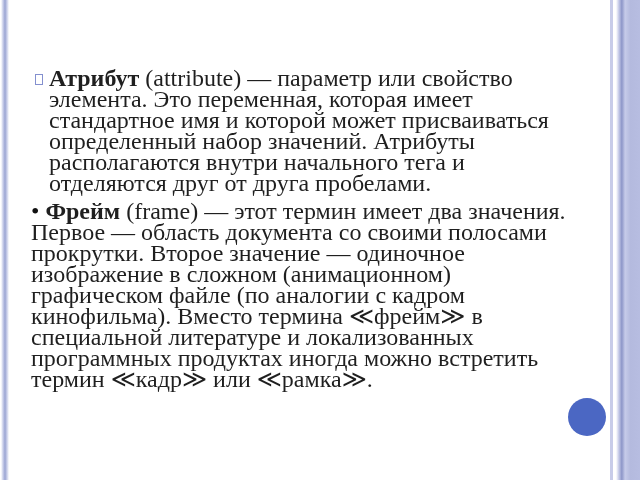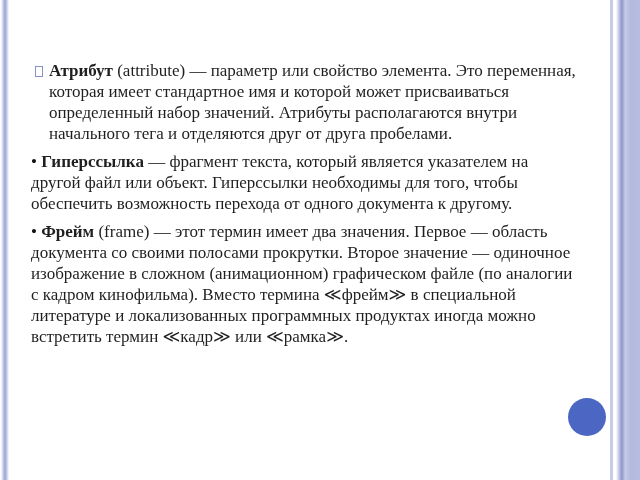--- a/index.html
+++ b/index.html
@@ -24,22 +24,22 @@
     background:linear-gradient(90deg,#ffffff 0%,#c4c9e7 12%,#8d96c8 24%,#c6cbe9 38%,#b4bade 60%,#b7bde1 100%);
   }
   
   .accent-circle{
     position:absolute;left:568px;top:398px;width:38px;height:38px;
     border-radius:50%;
     background:#4b67c3;
   }
   
   .content{
-    position:absolute;left:31px;top:60px;width:547px;
-    font-size:17px;line-height:21px;
+    position:absolute;left:31px;top:68px;width:547px;
+    font-size:24px;line-height:21px;
     color:#1f1f1f;
     text-align:left;
   }
   .para{margin:0;}
   .para + .para{margin-top:7px;}
   .para-hanging{position:relative;padding-left:18px;}
   .square-bullet{
     position:absolute;left:4px;top:6px;
     width:6px;height:9px;
     border:1.5px solid #8490cf;
@@ -58,24 +58,20 @@
   <div class="stripe-right-band"></div>
   <div class="accent-circle"></div>
 
   <div class="content">
 
     <p class="para para-hanging">
       <span class="square-bullet"></span>
       <span class="term">Атрибут</span><span> (attribute) — параметр или свойство элемента. Это переменная, которая имеет стандартное имя и которой может присваиваться определенный набор значений. Атрибуты располагаются внутри начального тега и отделяются друг от друга пробелами.</span>
     </p>
 
-    <p class="para">
-      <span class="dot-bullet">•</span>
-      <span class="term">Гиперссылка</span><span> — фрагмент текста, который является указателем на другой файл или объект. Гиперссылки необходимы для того, чтобы обеспечить возможность перехода от одного документа к другому.</span>
-    </p>
 
     <p class="para">
       <span class="dot-bullet">•</span>
       <span class="term">Фрейм</span><span> (frame) — этот термин имеет два значения. Первое — область документа со своими полосами прокрутки. Второе значение — одиночное изображение в сложном (анимационном) графическом файле (по аналогии с кадром кинофильма). Вместо термина ≪фрейм≫ в специальной литературе и локализованных программных продуктах иногда можно встретить термин ≪кадр≫ или ≪рамка≫.</span>
     </p>
 
   </div>
 </div>
 
 </body></html>

